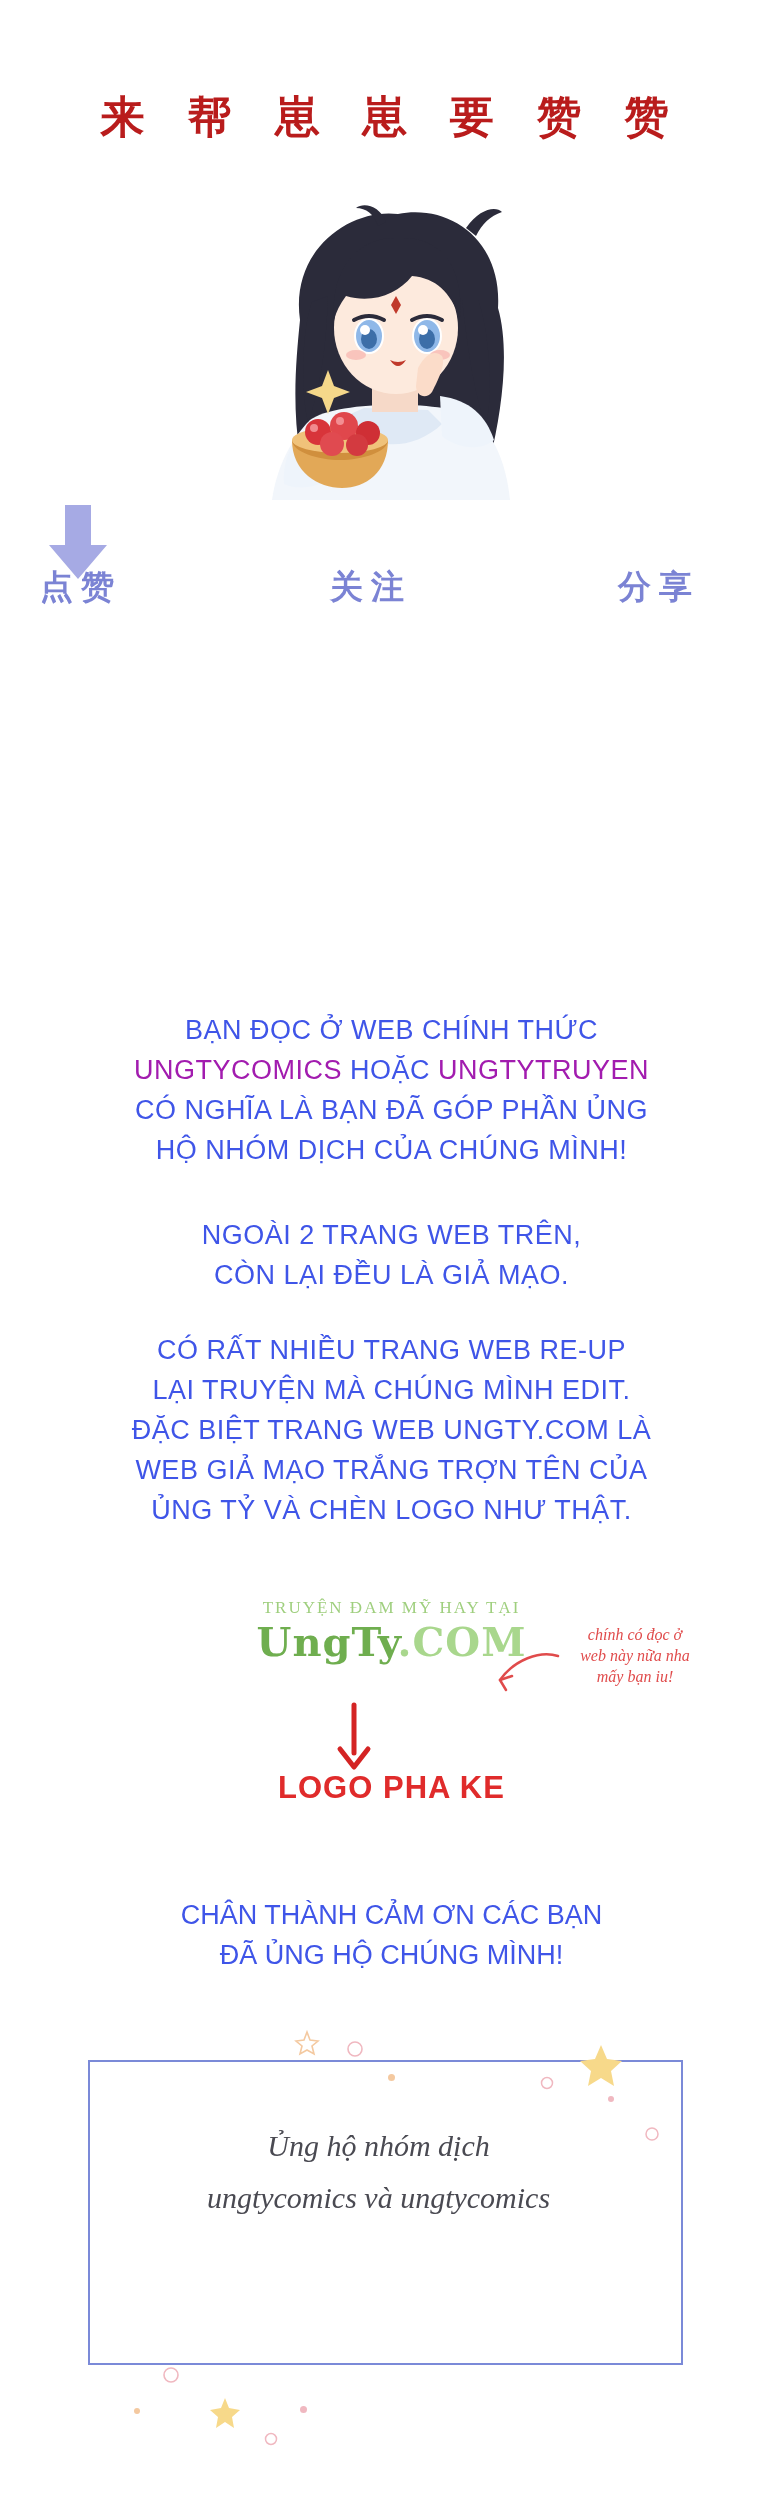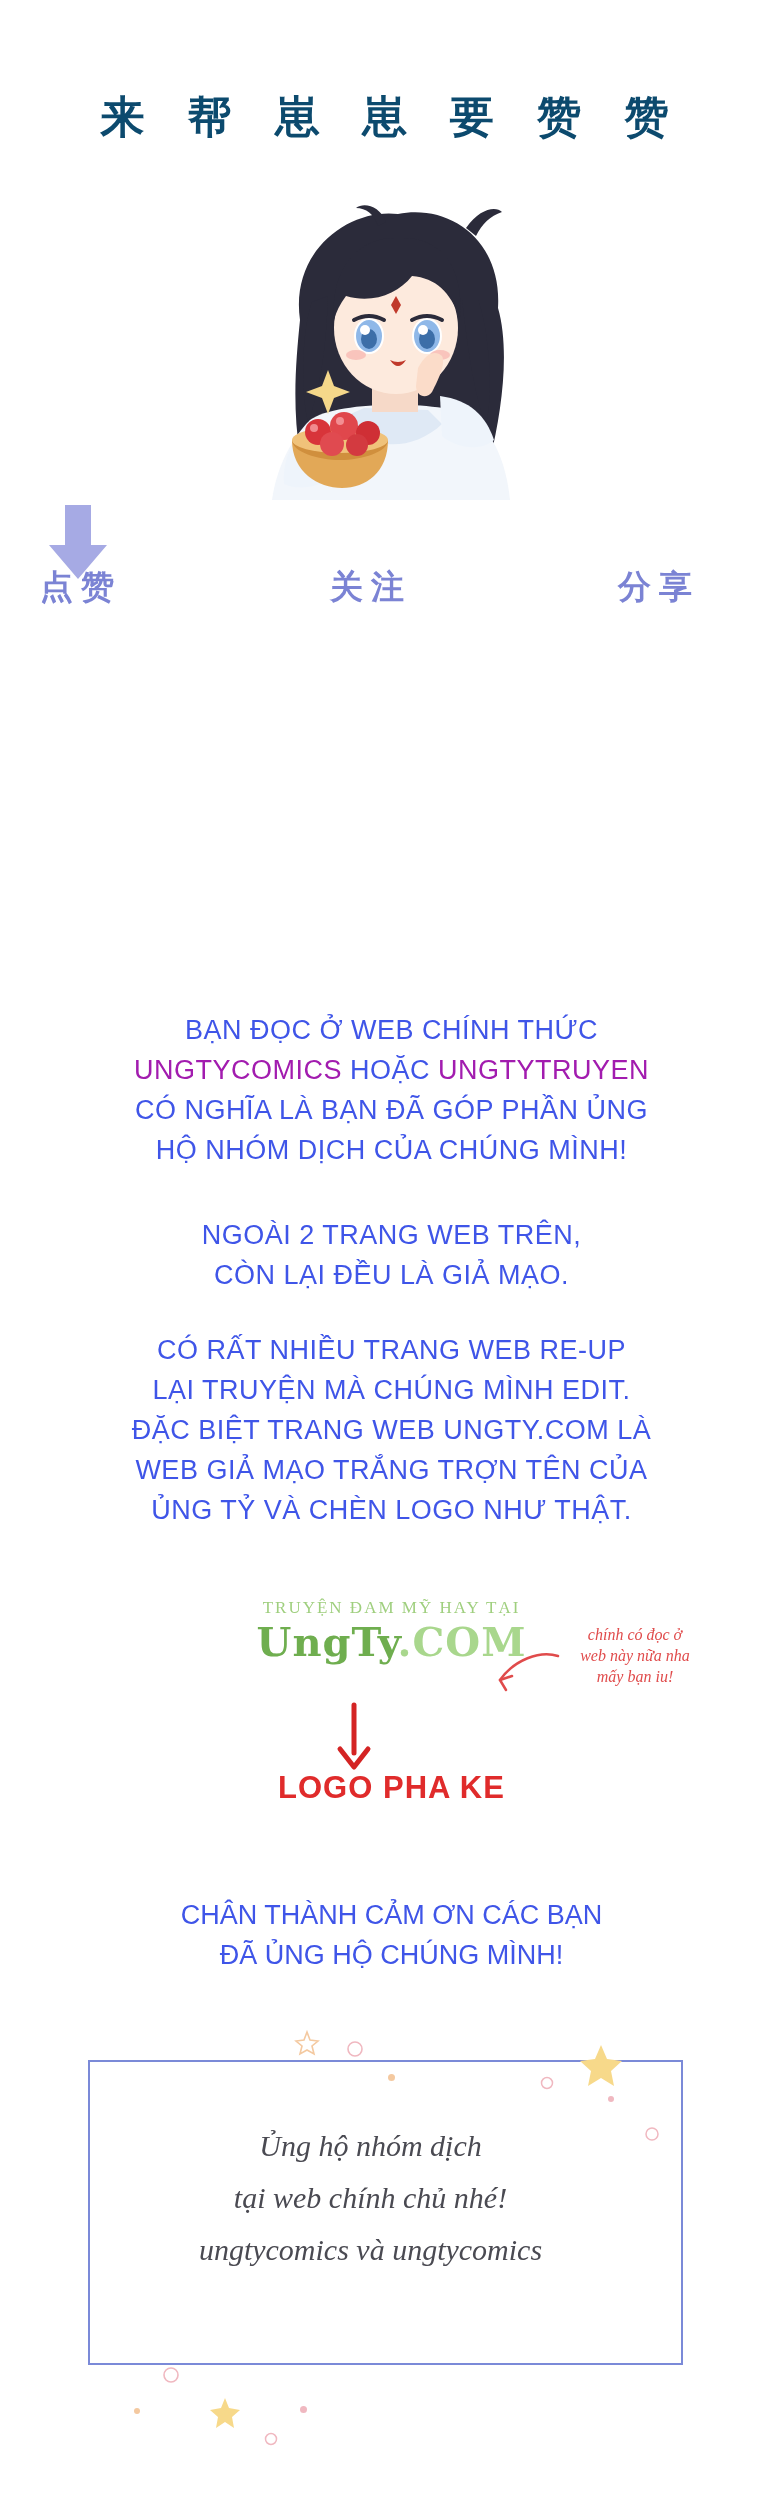--- a/index.html
+++ b/index.html
@@ -18,21 +18,21 @@
   
   .headline {
     position: absolute;
     top: 88px;
     left: 0;
     width: 783px;
     text-align: center;
     font-family: "DejaVu Sans", sans-serif;
     font-size: 44px;
     letter-spacing: 14px;
-    color: #0c4a6e;
+    color: #b91c1c;
     font-weight: 600;
     white-space: nowrap;
   }
 
   
   .illus {
     position: absolute;
     top: 200px;
     left: 150px;
     width: 470px;
@@ -179,21 +179,21 @@
     top: 30px;
     left: 0;
     width: 595px;
     height: 305px;
     border: 2px solid #7b8ad8;
     box-sizing: border-box;
   }
   .card-text {
     position: absolute;
     top: 90px;
-    left: 0;
+    left: 8px;
     width: 565px;
     text-align: center;
     font-family: "Liberation Serif", serif;
     font-style: italic;
     font-size: 30px;
     line-height: 52px;
     color: #4a4a52;
   }
 
   .deco { position: absolute; }
@@ -378,16 +378,15 @@
         <circle cx="7" cy="7" r="5.5" fill="none" stroke="#f0b8c0" stroke-width="1.5"></circle>
       </svg>
   </div>
   <div class="dot" style="left:300px; top:44px; width:7px; height:7px; background:#f4c9a0;"></div>
   <div class="dot" style="left:520px; top:66px; width:6px; height:6px; background:#f0b8c0;"></div>
   <div class="dot" style="left:46px; top:378px; width:6px; height:6px; background:#f4c9a0;"></div>
   <div class="dot" style="left:212px; top:376px; width:7px; height:7px; background:#f0b8c0;"></div>
 
   <div class="card-text">
     <div>Ủng hộ nhóm dịch</div>
-    <div>tại web chính chủ nhé!</div>
     <div>ungtycomics và ungtycomics</div>
   </div>
 </div>
 
 </body></html>

